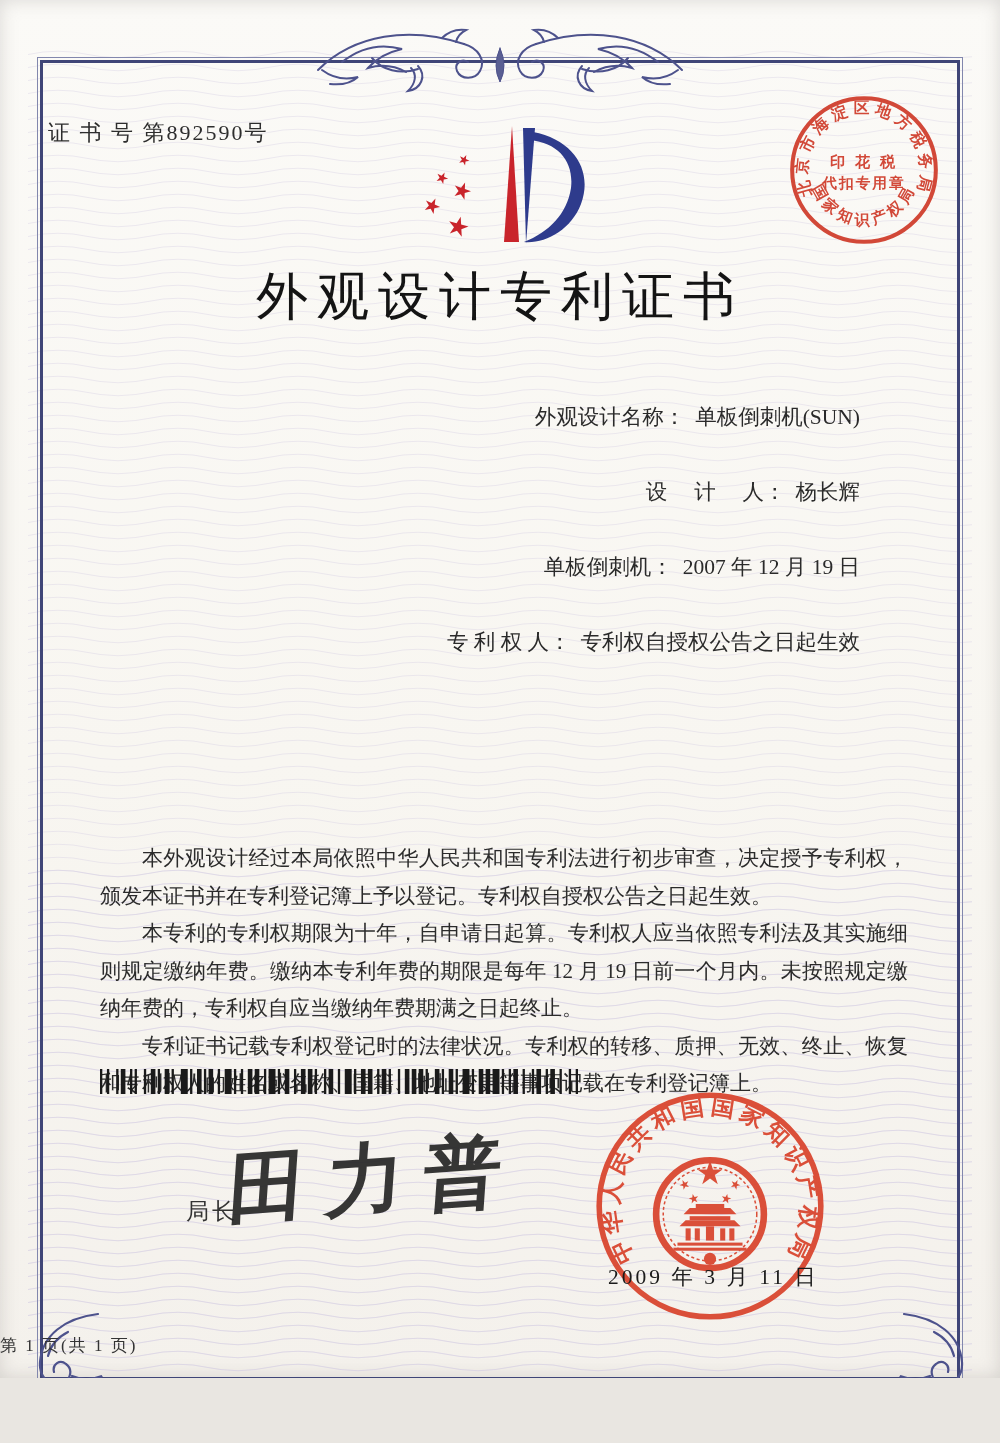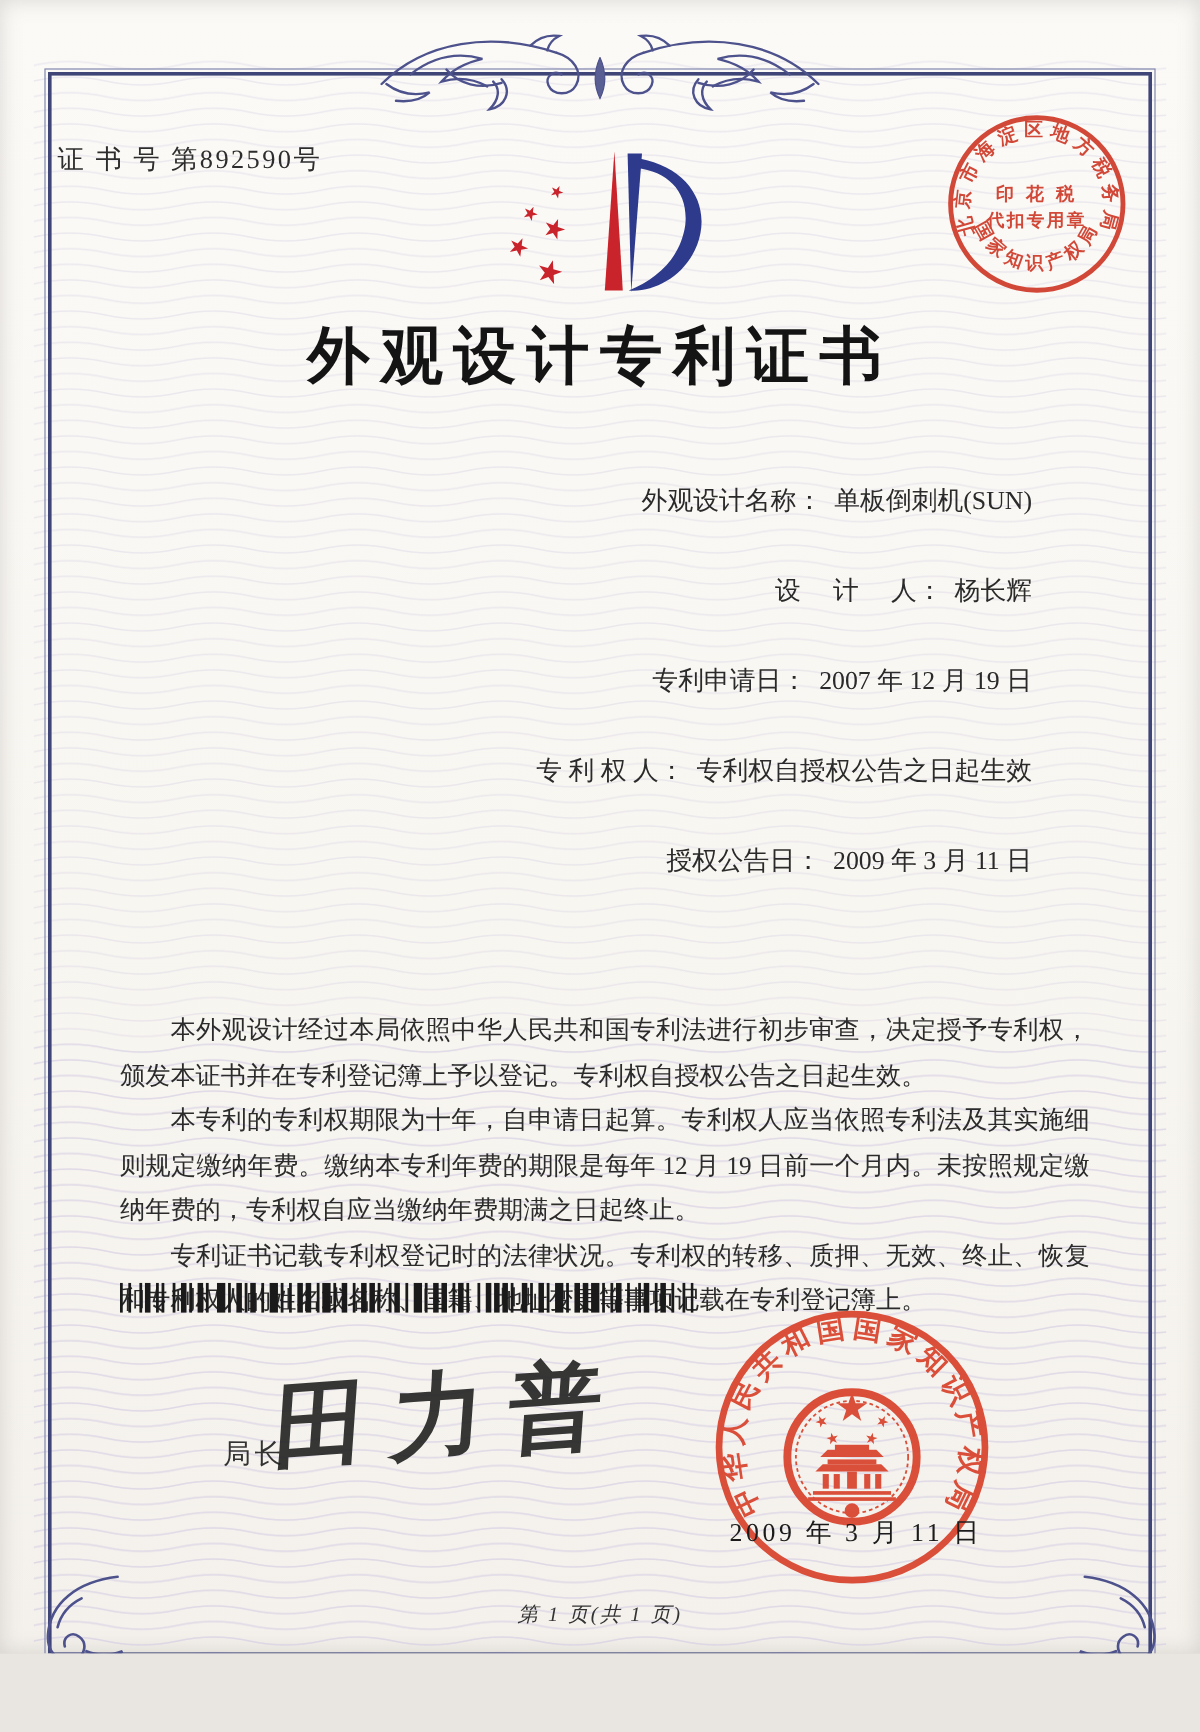--- a/index.html
+++ b/index.html
@@ -11,37 +11,37 @@
     box-shadow: inset 0 0 18px rgba(120,115,110,.25);
   }
   .waves { position:absolute; left:28px; top:48px; width:944px; height:1360px; }
   .frame { position:absolute; left:37px; top:57px; width:924px; height:1324px;
            border:1px solid #8287ad; }
   .frame-inner { position:absolute; inset:2px; border:3px solid #3f4577; }
   .cert-no { position:absolute; left:48px; top:118px; font-size:22px; color:#2d2d2d; letter-spacing:2px; }
   .logo { position:absolute; left:420px; top:120px; }
   .tax-stamp { position:absolute; left:778px; top:84px; opacity:.92; }
   .title { position:absolute; left:0; right:0; top:262px; text-align:center;
-           font-size:52px; font-weight:bold; color:#141414; letter-spacing:9px; }
+           font-size:52px; font-weight:normal; color:#141414; letter-spacing:9px; }
   .fields { position:absolute; left:100px; top:402px; width:760px; }
   .field-row { height:30px; margin-bottom:45px; font-size:21.5px; color:#2a2a2a; white-space:pre;text-align:right; }
   .field-row .val { margin-left:10px; }
   .body-text { position:absolute; left:100px; top:840px; width:808px;
                font-size:21px; line-height:37.5px; color:#2b2b2b; text-align:justify; }
   .body-text p { margin:0; text-indent:2em; }
   .barcode { position:absolute; left:100px; top:1069px; }
   .sig-row { position:absolute; left:162px; top:1196px; font-size:23px; color:#333; letter-spacing:3px;margin-left:24px; }
   .sig-name { position:absolute; left:228px; top:1128px; font-size:78px; font-weight:bold;
               color:#222; letter-spacing:20px; transform:rotate(-4deg) skewX(-8deg); opacity:.9;
               font-family:"DejaVu Serif",serif; }
   .seal { position:absolute; left:588px; top:1084px; opacity:.93; }
   .seal-date { position:absolute; left:608px; top:1262px; font-size:21.5px; color:#1b1b1b;
                letter-spacing:3px; z-index:5; }
-  .footer { position:absolute; left:0; right:0; top:1334px; text-align:center;
-            font-size:17px; color:#333; letter-spacing:2px;font-style:italic; }
+  .footer { position:absolute; left:0; right:0; top:1334px; 
+            font-size:17px; color:#333; letter-spacing:2px; }
   .ornament-top { position:absolute; left:314px; top:18px; }
   .flourish-bl { position:absolute; left:28px; top:1310px; }
   .flourish-br { position:absolute; left:896px; top:1310px; transform:scaleX(-1); }
   svg text { font-family:"Liberation Serif","DejaVu Serif",serif; }
 </style>
 </head>
 <body>
 
 <svg width="0" height="0" style="position:absolute" aria-hidden="true">
   <defs>
@@ -121,23 +121,22 @@
     </text>
     <text x="85" y="82" text-anchor="middle" fill="#cf3a28" font-size="15" font-weight="bold" letter-spacing="3">印 花 税</text>
     <text x="85" y="103" text-anchor="middle" fill="#cf3a28" font-size="14.5" font-weight="bold" letter-spacing="2">代扣专用章</text>
   </svg>
 
   <div class="title">外观设计专利证书</div>
 
   <div class="fields">
     <div class="field-row"><span>外观设计名称：</span><span class="val">单板倒刺机(SUN)</span></div>
     <div class="field-row"><span>设　 计　 人：</span><span class="val">杨长辉</span></div>
-    <div class="field-row"><span>专利申请日：</span><span class="val">2007 年 12 月 19 日</span></div>
+    <div class="field-row"><span>单板倒刺机：</span><span class="val">2007 年 12 月 19 日</span></div>
     <div class="field-row"><span>专 利 权 人：</span><span class="val">专利权自授权公告之日起生效</span></div>
-    <div class="field-row"><span>授权公告日：</span><span class="val">2009 年 3 月 11 日</span></div>
   </div>
 
   <div class="body-text">
     <p>本外观设计经过本局依照中华人民共和国专利法进行初步审查，决定授予专利权，颁发本证书并在专利登记簿上予以登记。专利权自授权公告之日起生效。</p>
     <p>本专利的专利权期限为十年，自申请日起算。专利权人应当依照专利法及其实施细则规定缴纳年费。缴纳本专利年费的期限是每年 12 月 19 日前一个月内。未按照规定缴纳年费的，专利权自应当缴纳年费期满之日起终止。</p>
     <p>专利证书记载专利权登记时的法律状况。专利权的转移、质押、无效、终止、恢复和专利权人的姓名或名称、国籍、地址变更等事项记载在专利登记簿上。</p>
   </div>
 
   <svg class="barcode" width="478" height="25" viewBox="0 0 207 25" preserveAspectRatio="none">
       <rect x="0" y="0" width="1" height="25" fill="#1a1a1a"></rect>

